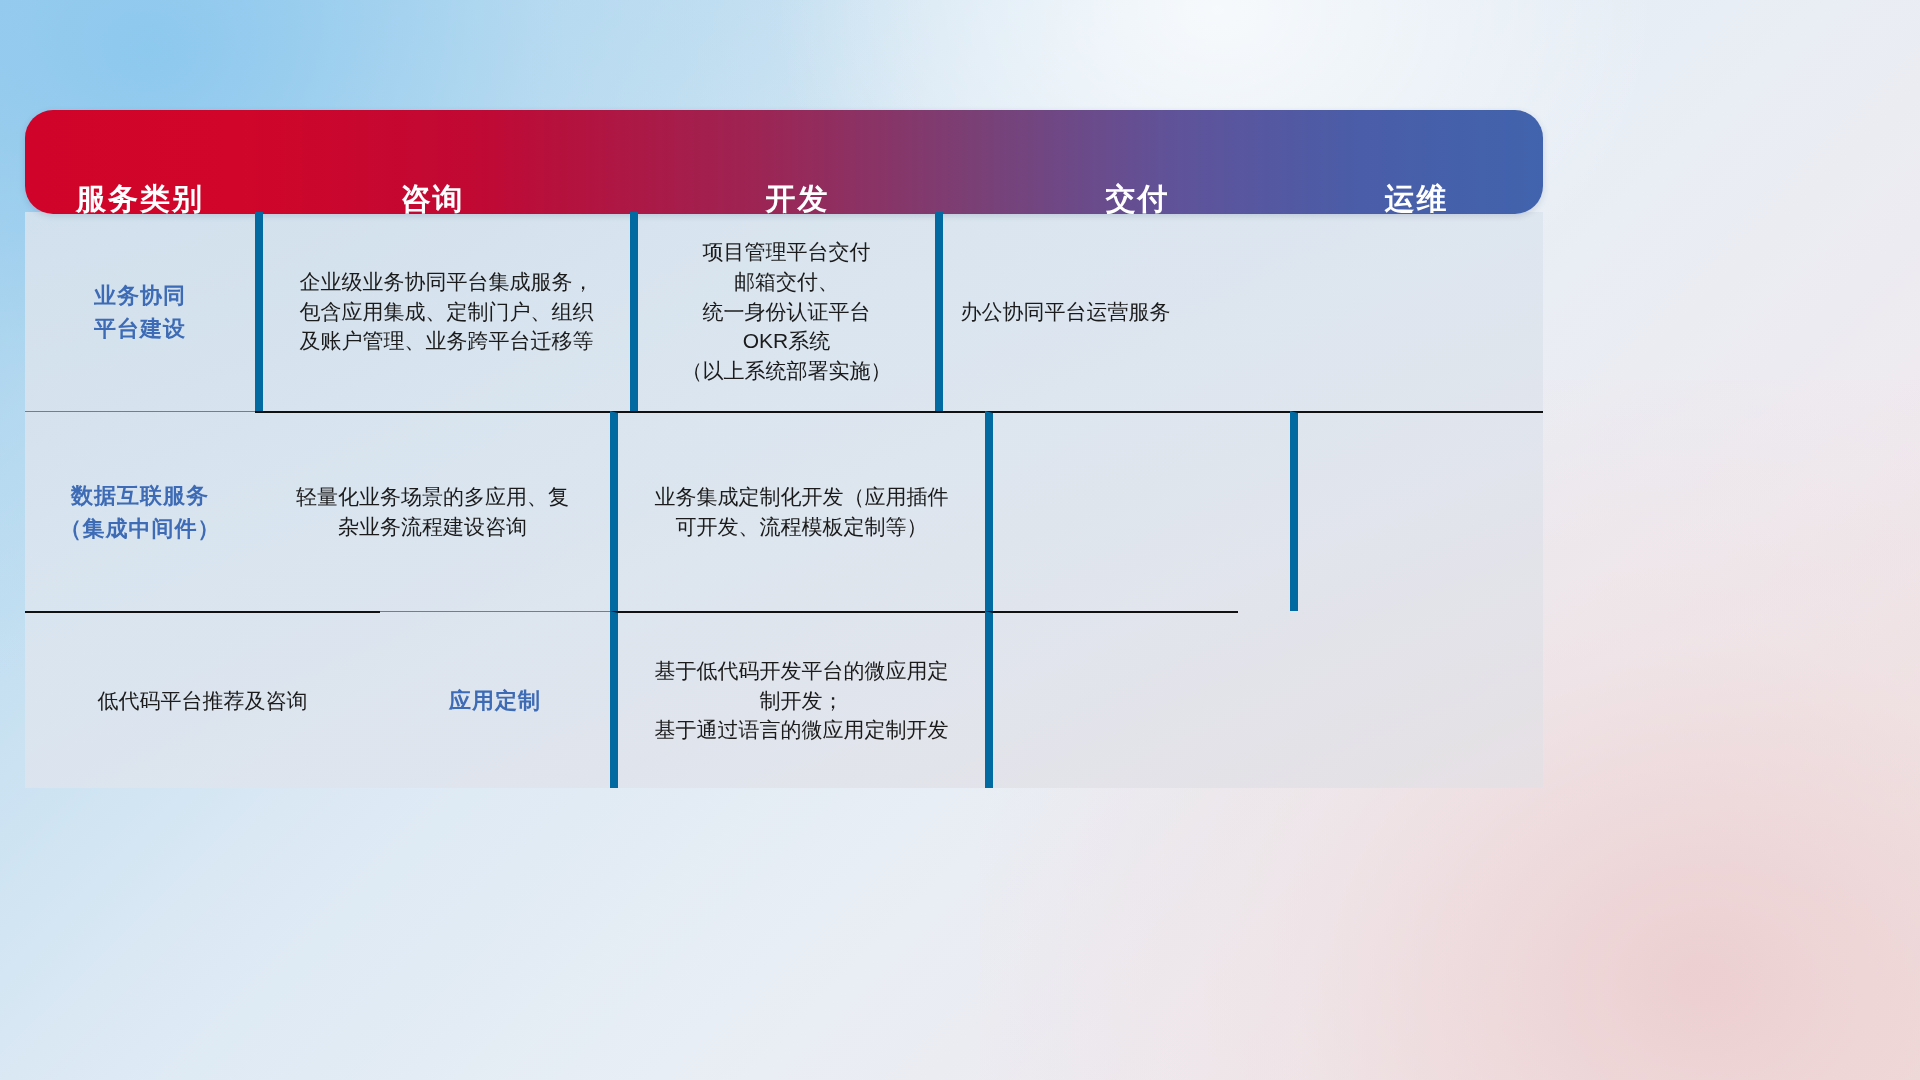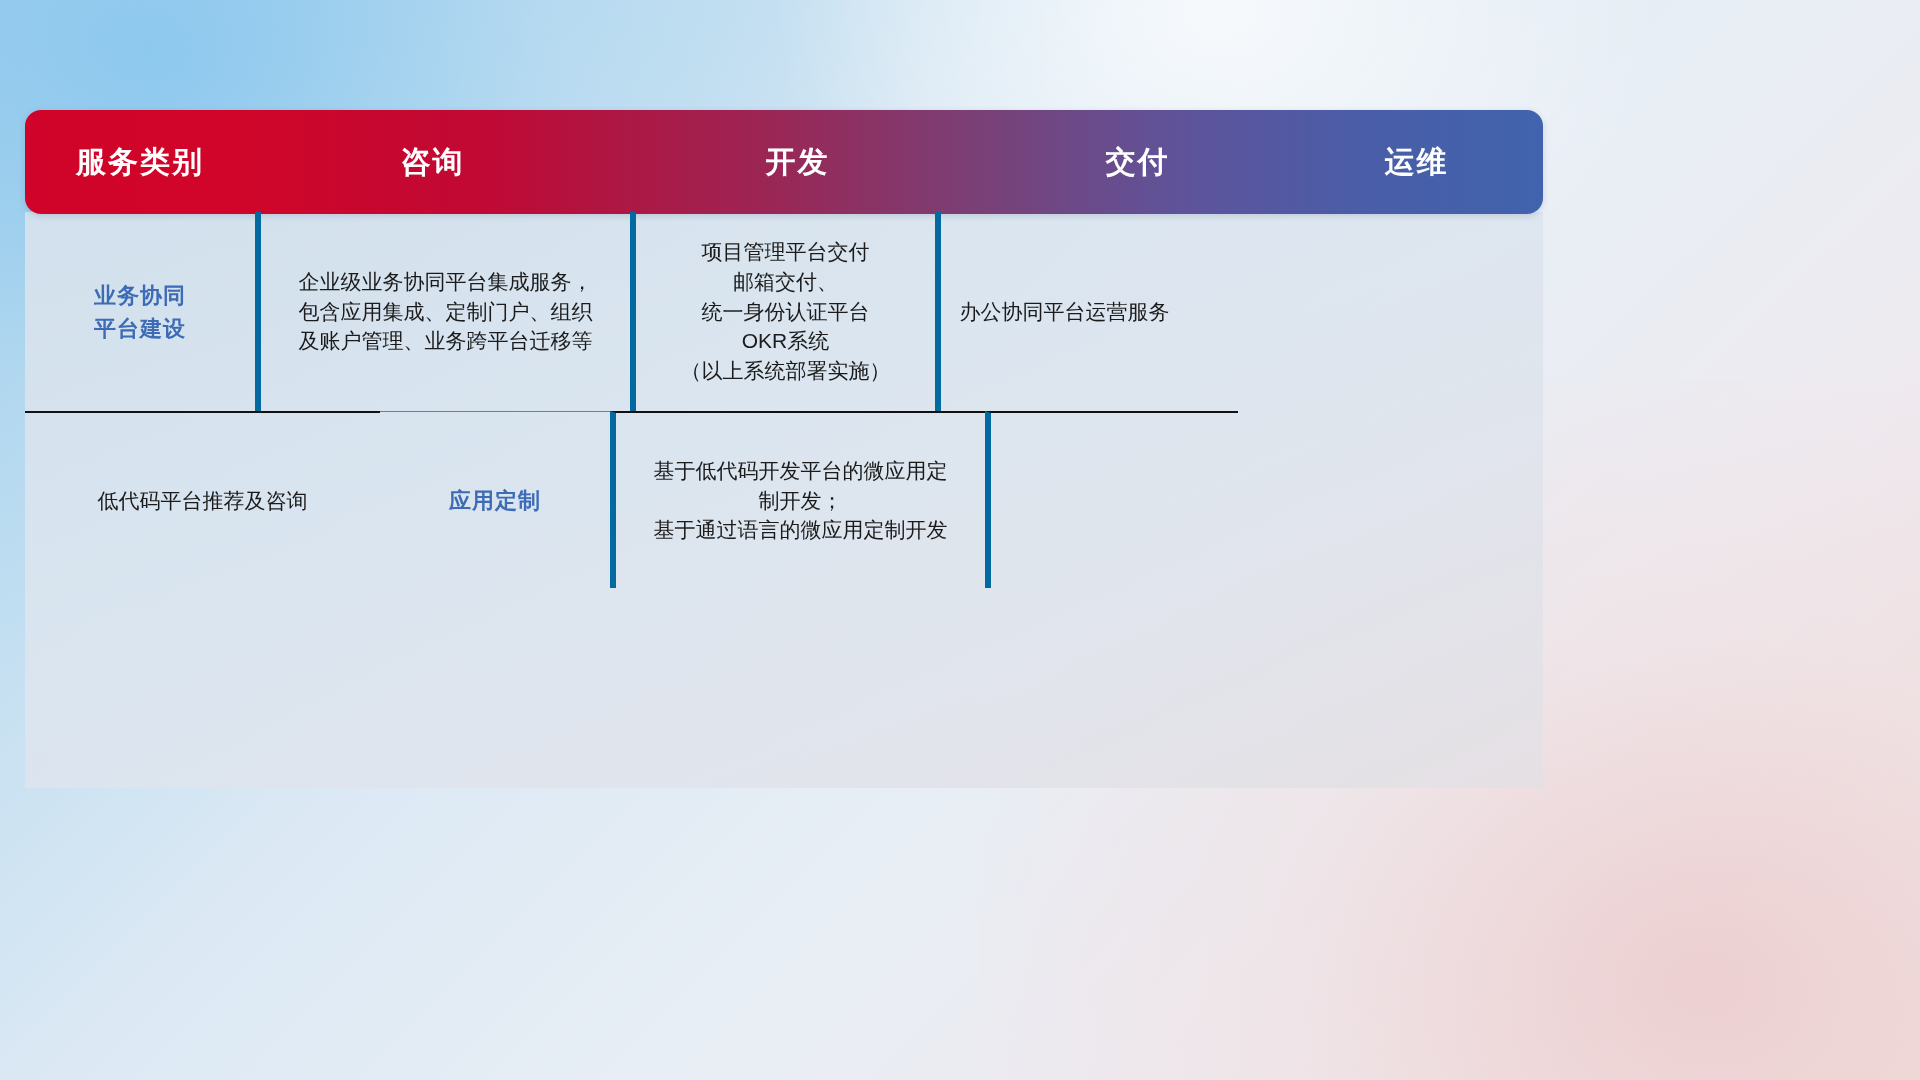--- a/index.html
+++ b/index.html
@@ -30,26 +30,26 @@
   
   #table-wrap{
     position:absolute;left:25px;top:110px;width:1518px;height:678px;
   }
   #table-body-panel{
     position:absolute;left:0;top:102px;width:1518px;height:576px;
     background:linear-gradient(160deg,rgba(214,226,237,.92) 0%,rgba(219,229,239,.92) 40%,rgba(224,228,236,.90) 70%,rgba(228,224,228,.88) 100%);
   }
   #header-row{
     position:absolute;left:0;top:0;width:1518px;height:104px;
-    border-radius:16px;
+    border-radius:28px;
     background:linear-gradient(90deg,
        #d0042a 0%, #d00529 14%, #c00934 30%,
        #9d2453 48%, #7b3f74 62%, #5f539a 76%,
        #4a5da8 88%, #4163ad 100%);
-    display:flex;align-items:center;
+    display:flex;align-items:flex-end;
     box-shadow:0 2px 6px rgba(60,80,120,.18);
     overflow:hidden;
   }
   .hcell{
     color:#ffffff;font-size:30px;font-weight:bold;
     text-align:center;letter-spacing:2px;
     line-height:1;
   }
 
   
@@ -79,21 +79,21 @@
     white-space:pre-line;
   }
   .rowlabel{
     color:#3d6bb5;
     font-weight:bold;
     font-size:22px;
     line-height:1.5;
     letter-spacing:1px;
   }
   
-  .sep-v{border-left:6px solid #0369a1;text-align:center;}
+  .sep-v{border-left:8px solid #0369a1;text-align:center;}
   .sep-h{border-top:2px solid #111;}
   .sep-h-light{border-top:1px solid #6f7f92;}
 </style>
 </head>
 <body>
 
 <div id="bg-base"></div>
 <div id="bg-glow-left"></div>
 <div id="bg-glow-right"></div>
 <div id="bg-glow-top"></div>
@@ -119,20 +119,30 @@
 包含应用集成、定制门户、组织
 及账户管理、业务跨平台迁移等</div>
       <div class="cell c3 sep-v">项目管理平台交付
 邮箱交付、
 统一身份认证平台
 OKR系统
 （以上系统部署实施）</div>
       <div class="cell c4 sep-v">办公协同平台运营服务</div>
     </div>
 
+    <div class="row" id="row1">
+      <div class="cell c0 rowlabel sep-h-light">数据互联服务
+（集成中间件）</div>
+      <div class="cell c1 sep-h">轻量化业务场景的多应用、复
+杂业务流程建设咨询</div>
+      <div class="cell c2 sep-h sep-v">业务集成定制化开发（应用插件
+可开发、流程模板定制等）</div>
+      <div class="cell c3 sep-h sep-v"></div>
+      <div class="cell c4 sep-h sep-v"></div>
+    </div>
 
     <div class="row" id="row2">
       <div class="cell c1 sep-h">低代码平台推荐及咨询</div>
       <div class="cell c0 rowlabel sep-h-light">应用定制</div>
       <div class="cell c2 sep-h sep-v">基于低代码开发平台的微应用定
 制开发；
 基于通过语言的微应用定制开发</div>
       <div class="cell c4 sep-h sep-v"></div>
     </div>
 

